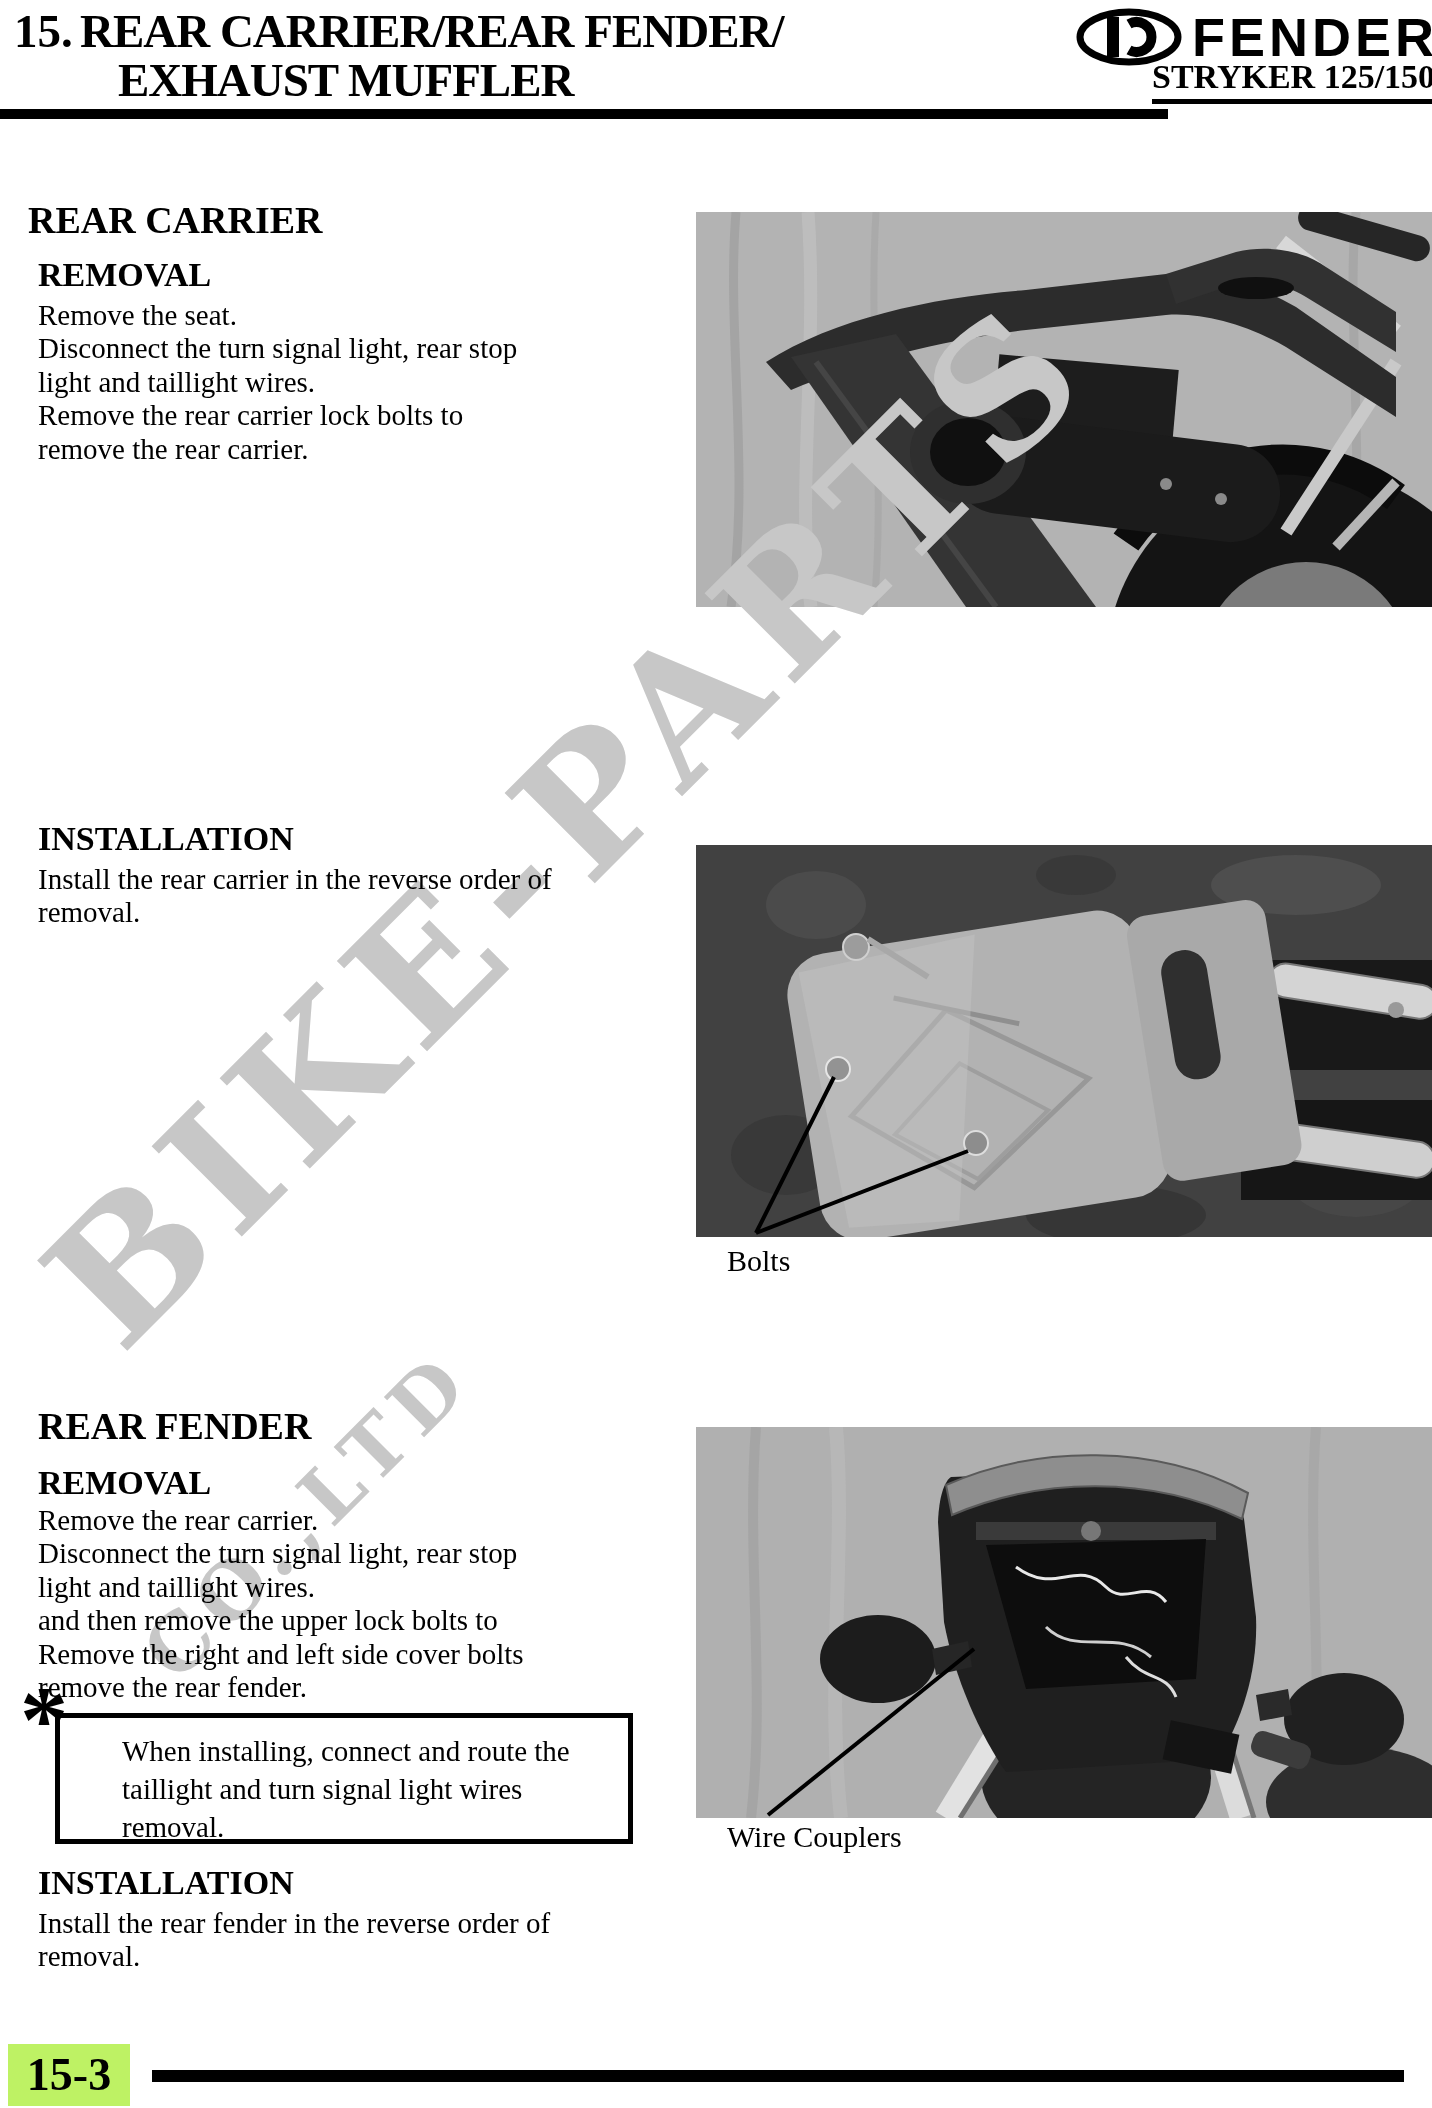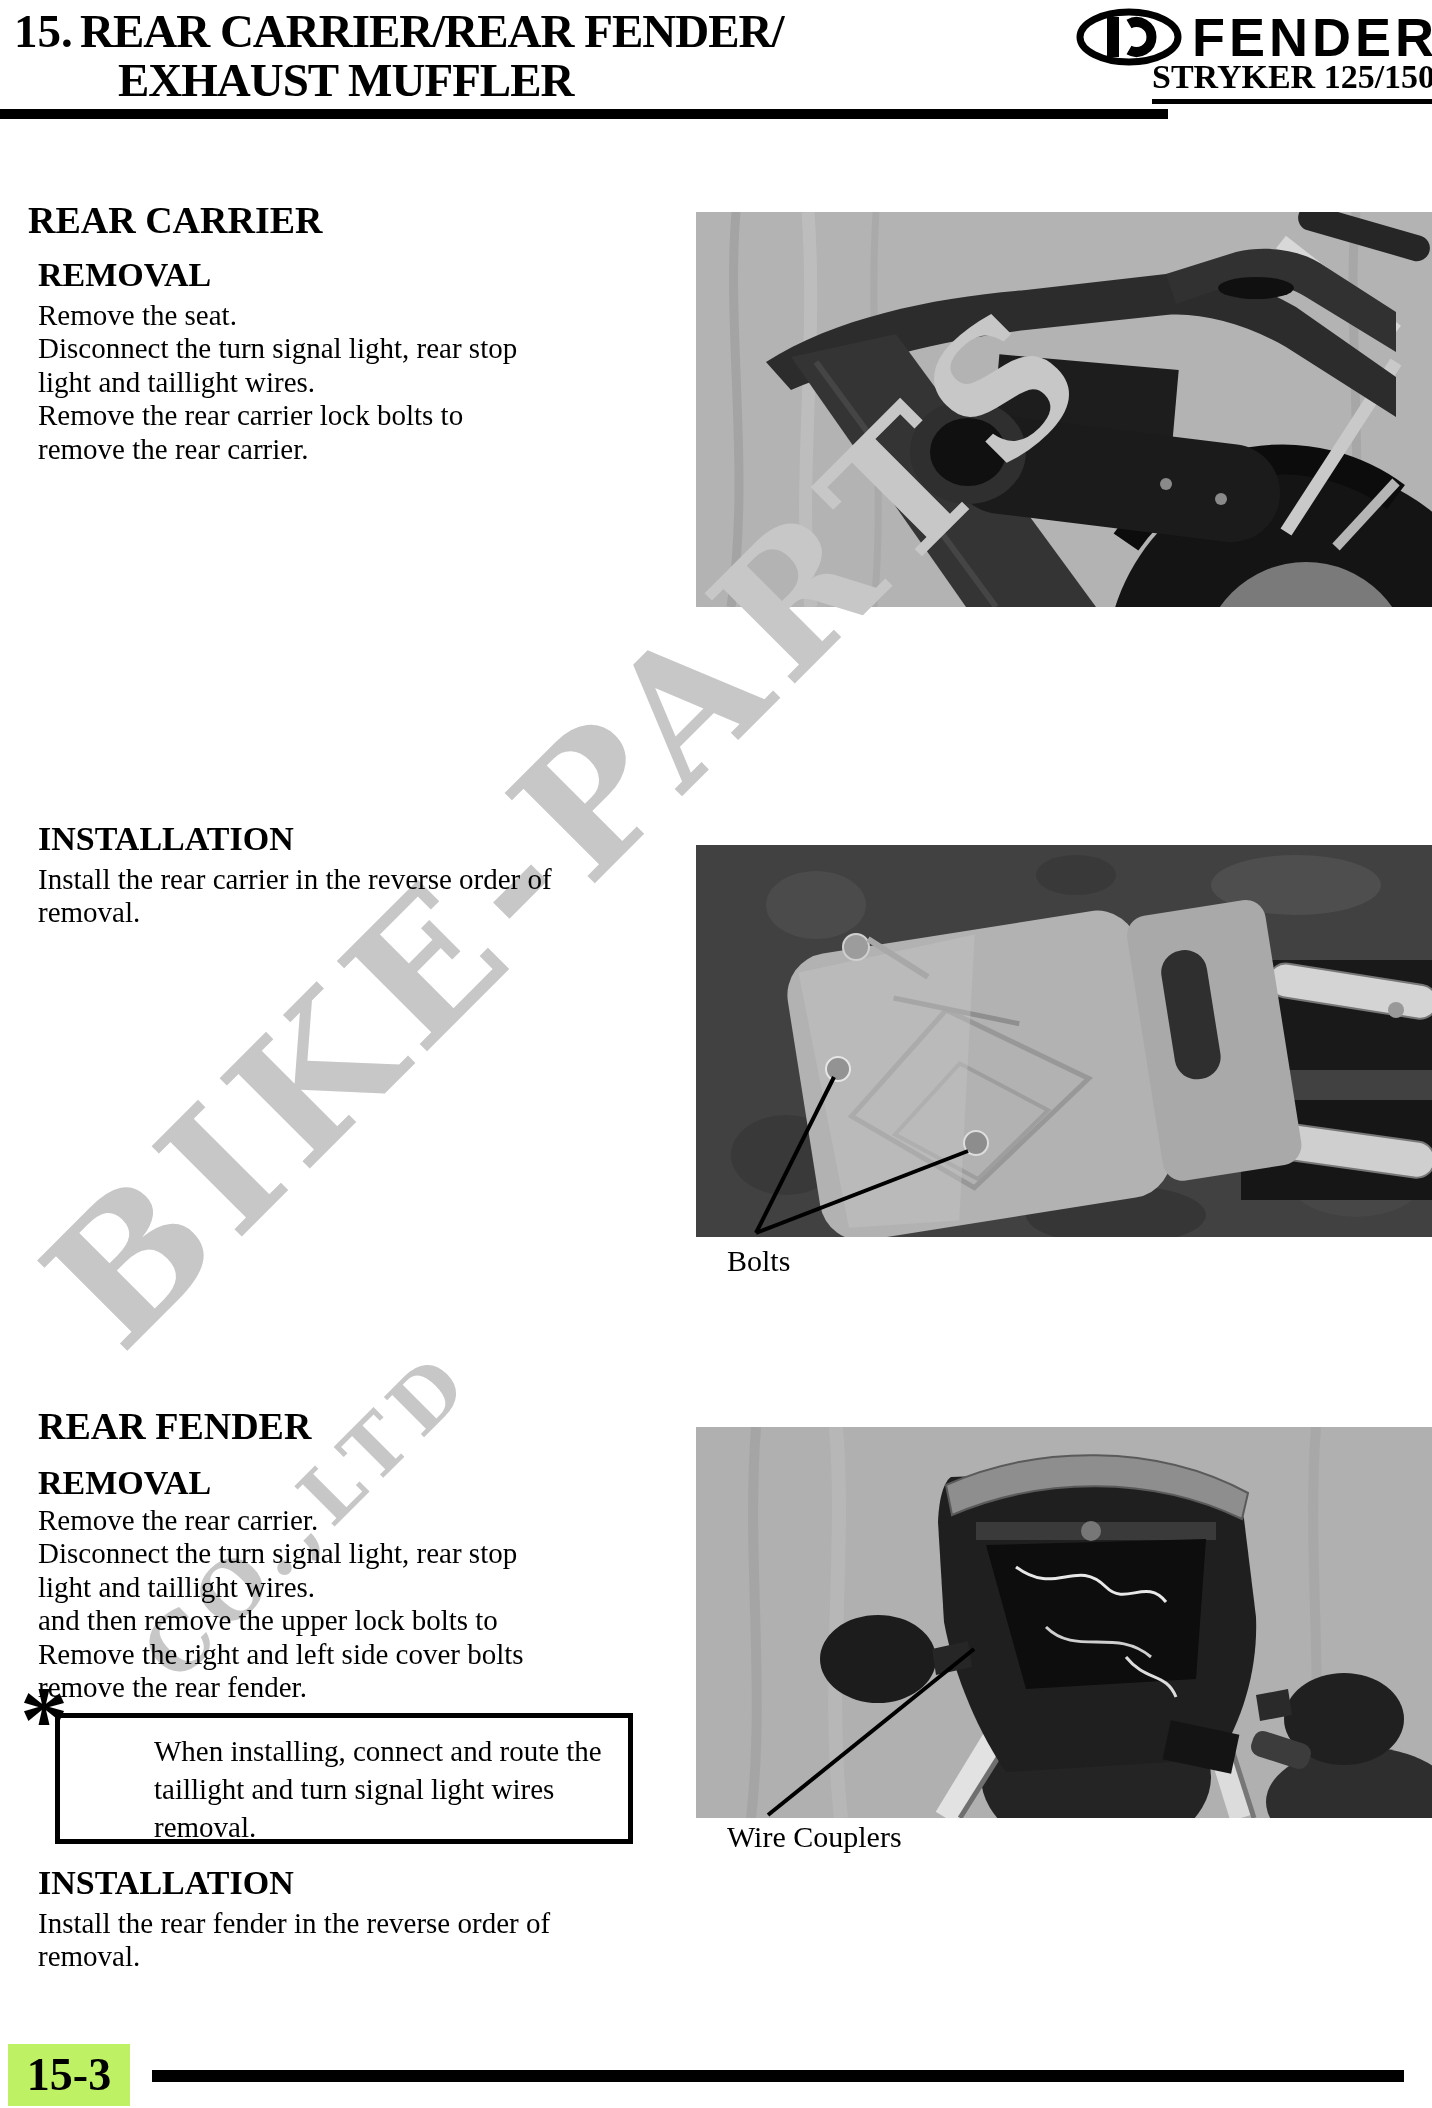--- a/index.html
+++ b/index.html
@@ -13,21 +13,21 @@
   
   .chapter-num{font-size:47px;font-weight:bold;line-height:1;}
   .title-line{font-size:47px;font-weight:bold;line-height:1;letter-spacing:-1px;white-space:nowrap;}
   .brand-text{font-family:"Liberation Sans",sans-serif;font-size:54px;font-weight:bold;letter-spacing:4px;line-height:1;}
   .model-text{font-size:34px;font-weight:bold;white-space:nowrap;border-bottom:5px solid #000;padding-bottom:3px;}
   .header-rule{background:#000;height:10px;z-index:4;}
   
   .sec-h{font-size:38px;font-weight:bold;white-space:nowrap;}
   .sub-h{font-size:34px;font-weight:bold;white-space:nowrap;}
   .body-p{font-size:29px;line-height:33.4px;white-space:nowrap;}
-  .note-box{border:5px solid #000;box-sizing:border-box;padding-left:32px;}
+  .note-box{border:5px solid #000;box-sizing:border-box;}
   .note-lines{font-size:29px;line-height:38px;padding:14px 0 0 62px;white-space:nowrap;}
   .asterisk{font-size:96px;font-weight:bold;line-height:1;}
   .caption{font-size:30px;white-space:nowrap;}
   
   .photo{z-index:2;overflow:hidden;background:#9a9a9a;}
   .photo svg{display:block;}
   
   .wm{z-index:6;color:#c7c7c7;font-family:"DejaVu Serif",serif;font-weight:bold;
       white-space:nowrap;pointer-events:none;line-height:1;}
   .wm-main{font-size:175px;letter-spacing:14px;transform:rotate(-45deg);transform-origin:left bottom;}

